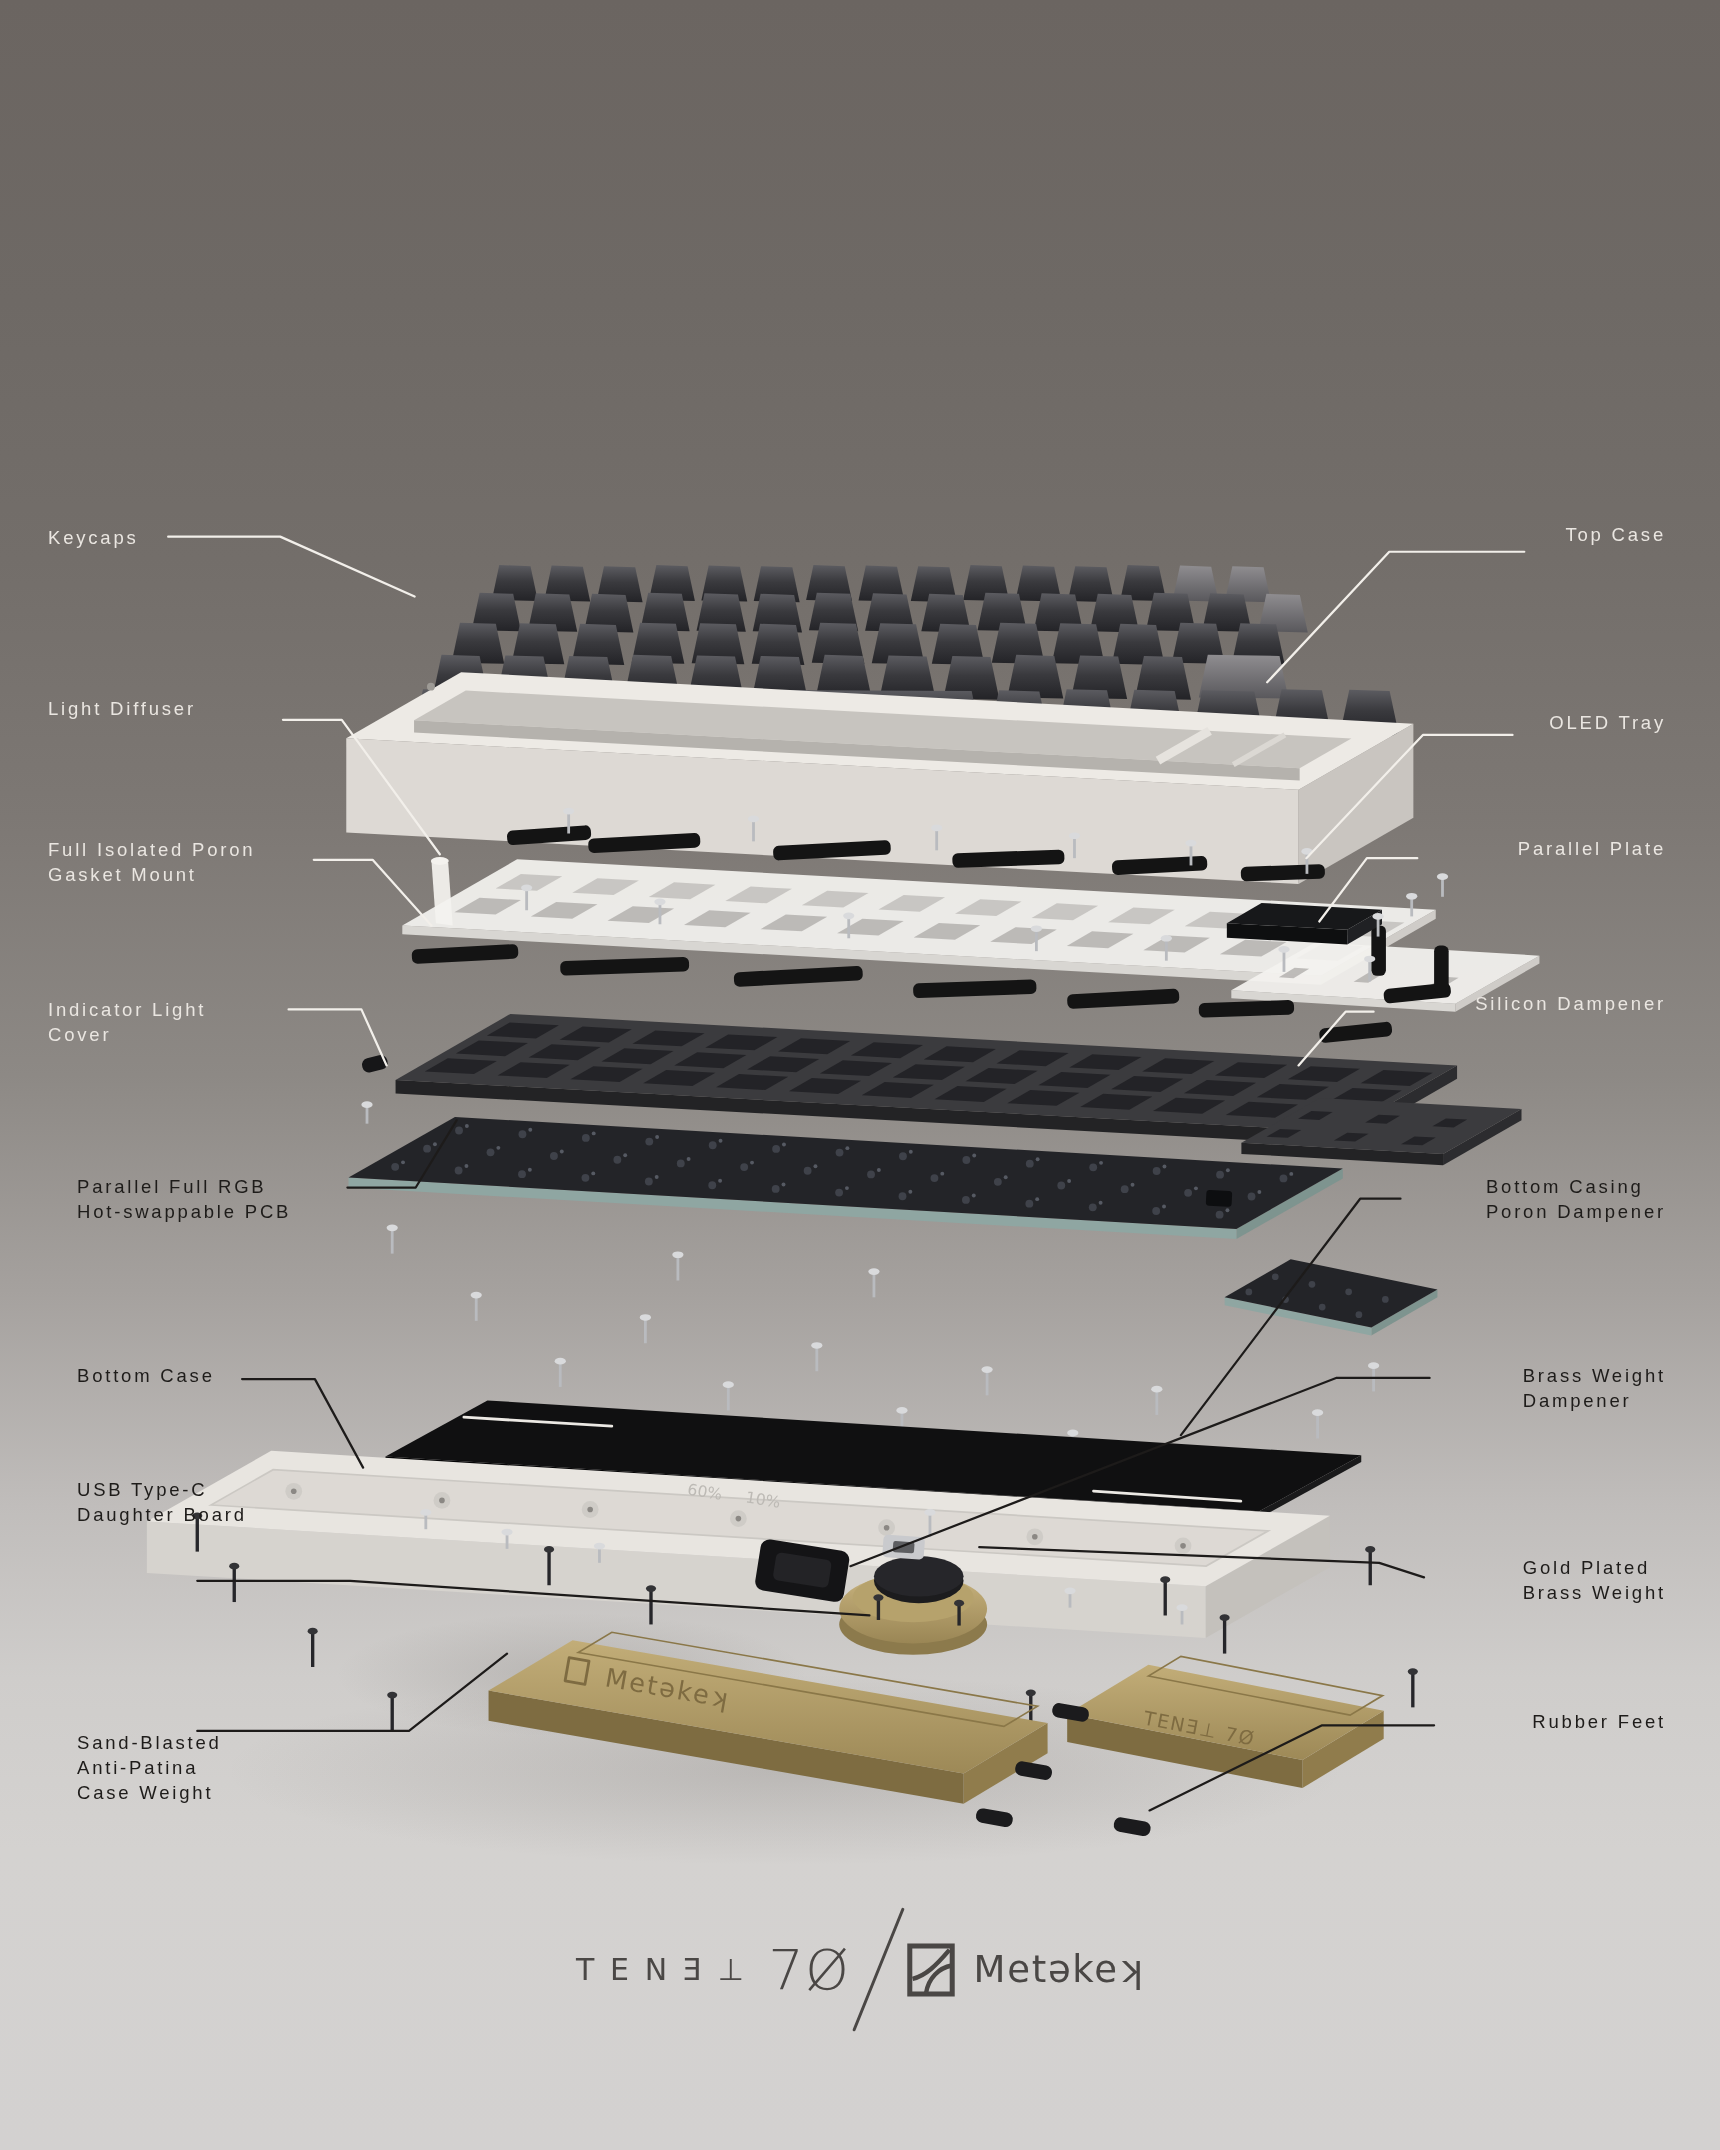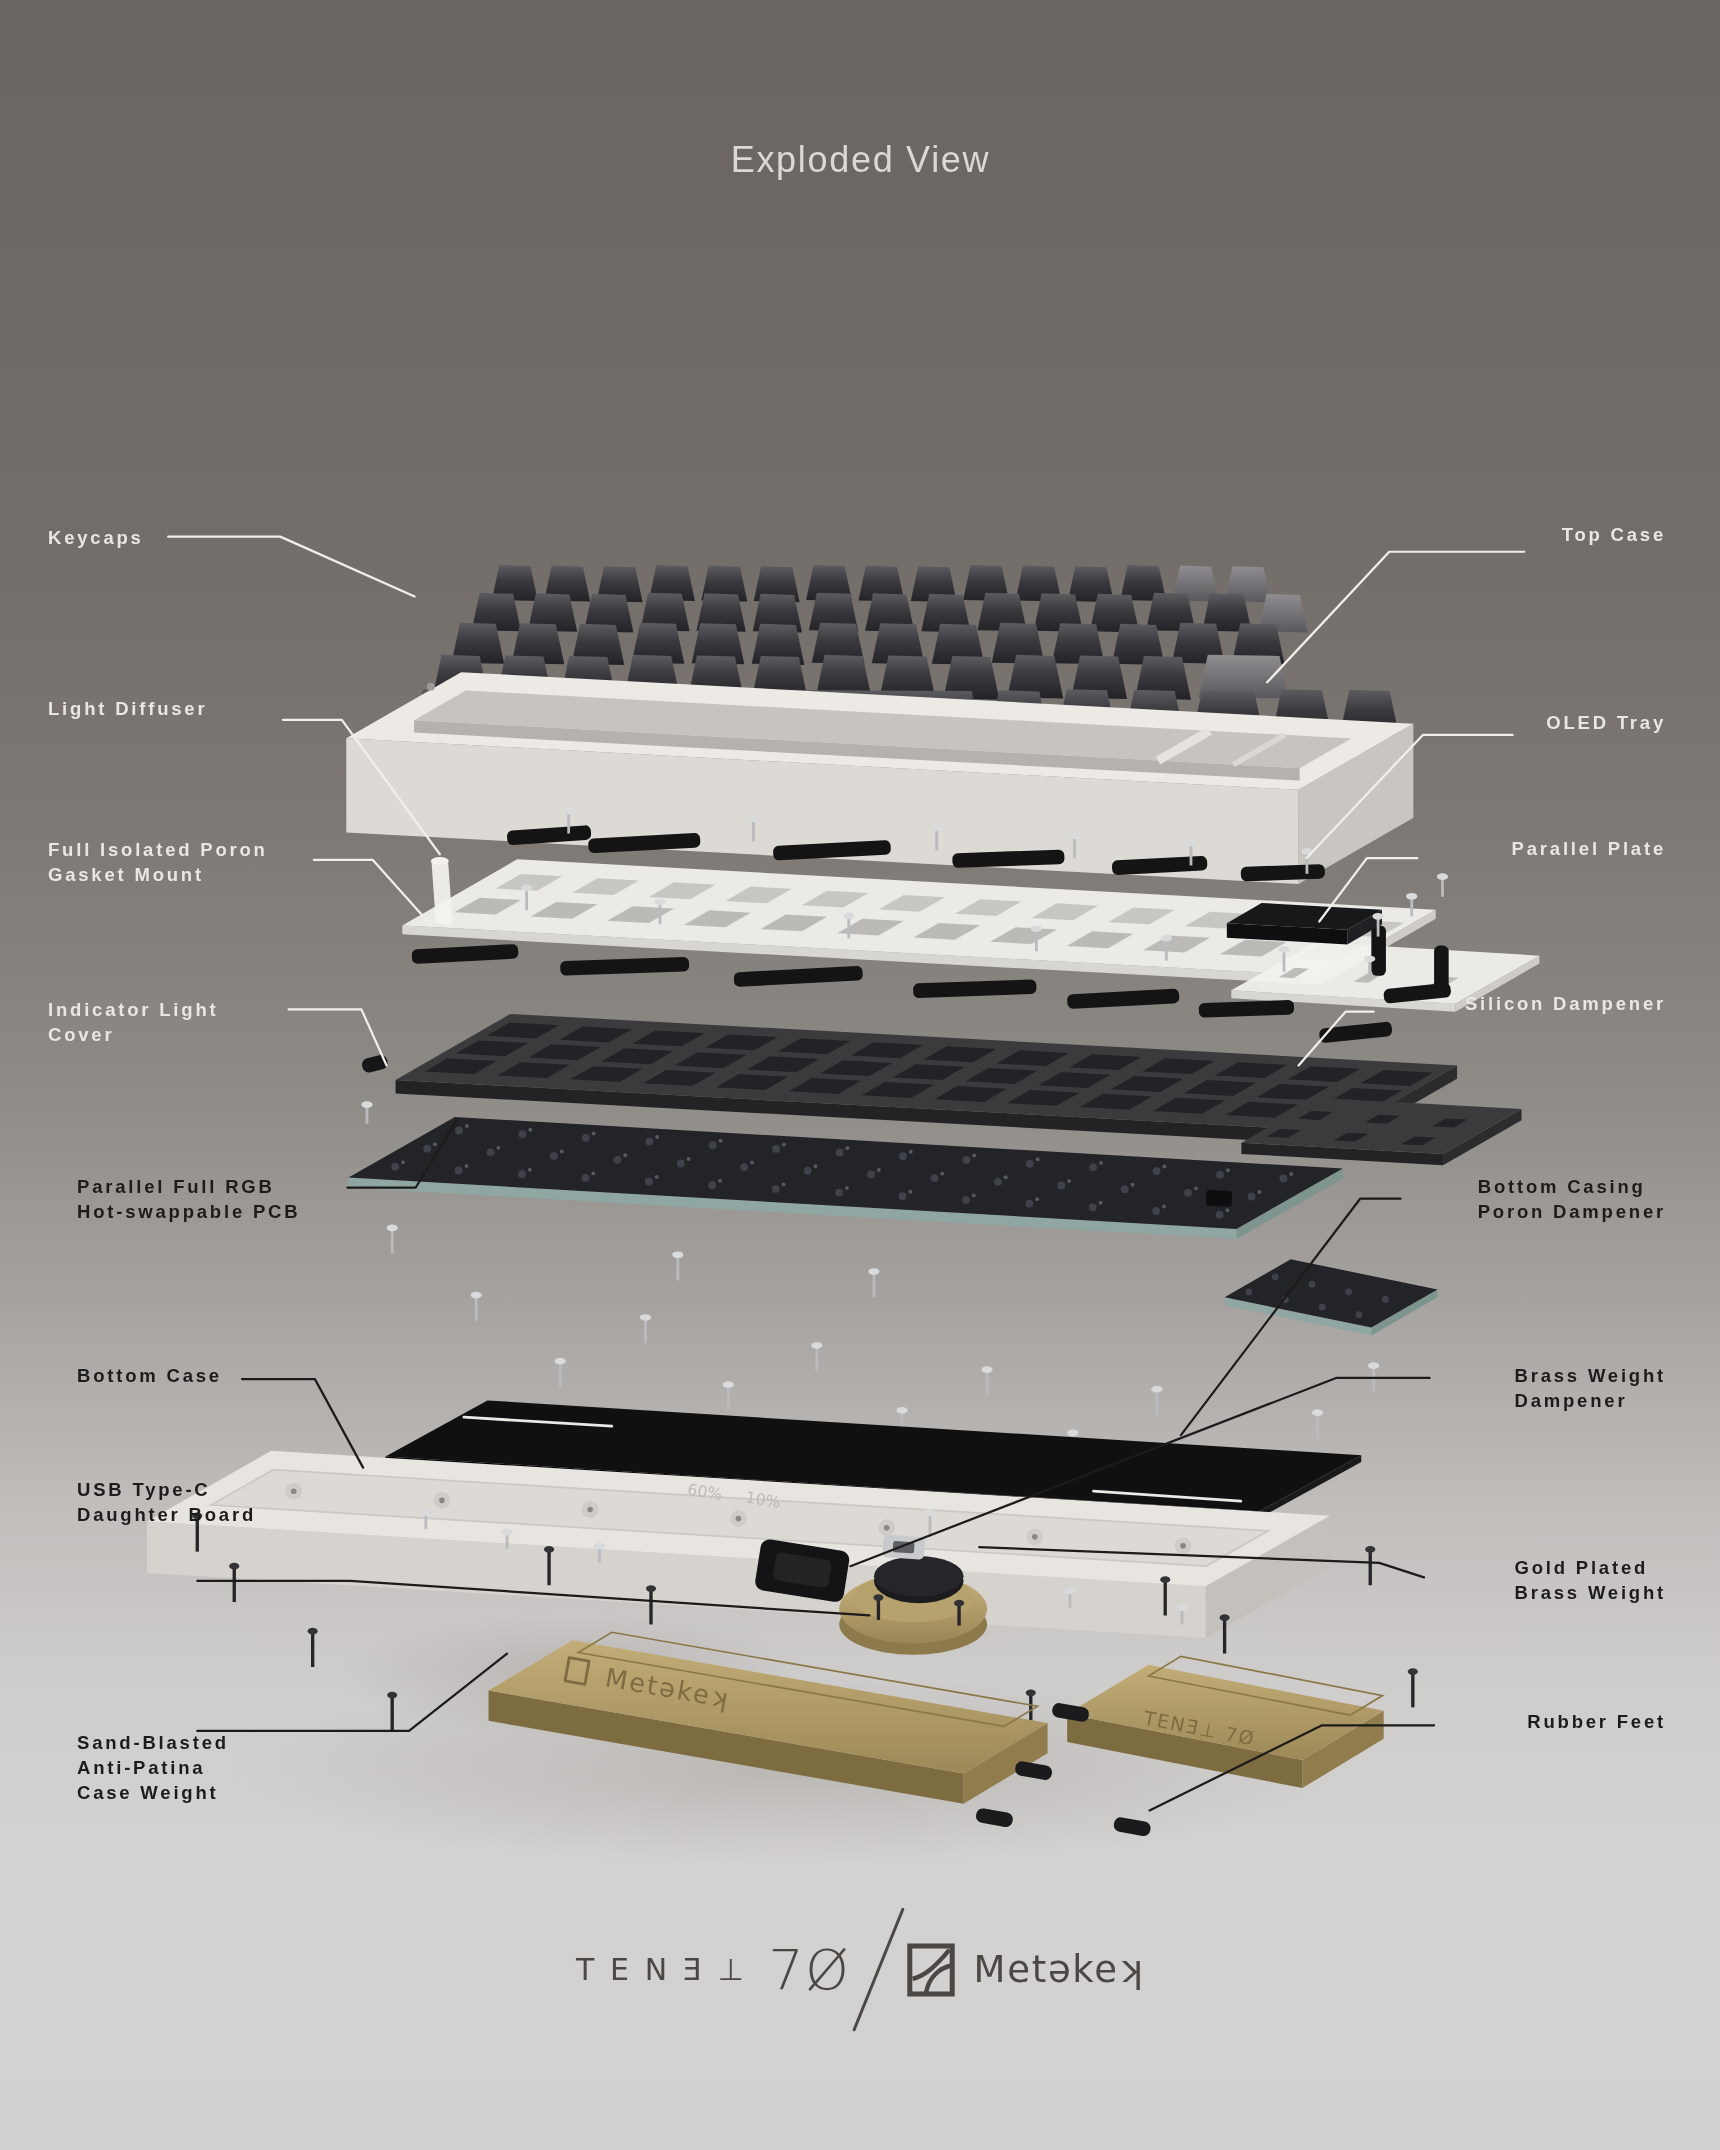--- a/index.html
+++ b/index.html
@@ -11,21 +11,21 @@
       #d4d2d0 86%, #d3d1d0 100%);
     font-family:"Liberation Sans", sans-serif;
   }
   svg.scene{position:absolute;left:0;top:0;}
   .title{
     position:absolute;left:0;top:139px;width:100%;text-align:center;
     font-size:36px;font-weight:300;letter-spacing:1.7px;color:#dcd8d3;margin:0;
   }
   .lbl{
     position:absolute;font-size:18.5px;line-height:25px;letter-spacing:2.8px;
-    white-space:pre-line;font-weight:700;
+    white-space:pre-line;font-weight:400;
   }
   .lbl.left{left:48px;text-align:left;}
   .lbl.right{right:55px;text-align:left;}
   .lbl.light{color:#eae6e1;}
   .lbl.dark{color:#1e1c1a;margin-left:29px;}
   .logo{
     position:absolute;left:0;top:1903px;width:100%;
     display:flex;align-items:center;justify-content:center;gap:19px;
     color:#4a4745;font-family:"DejaVu Sans", sans-serif;
   }
@@ -635,21 +635,20 @@
       <g font-family="DejaVu Sans, sans-serif" stroke="none">
         <rect x="1012" y="2962" width="36" height="42" fill="none" stroke="#7e6b41" stroke-width="5" transform="rotate(10 1030 2983)"></rect>
         <text x="1078" y="3010" font-size="46" letter-spacing="4" fill="#7e6b41" transform="rotate(10 1078 3010)">Metəkeʞ</text>
         <text x="2040" y="3078" font-size="34" letter-spacing="3" fill="#7e6b41" transform="rotate(11 2040 3078)">TENƎ⊥ 7Ø</text>
         <text x="1226" y="2668" font-size="28" fill="#bdbab5" transform="rotate(9 1226 2668)">60%</text>
         <text x="1330" y="2682" font-size="28" fill="#bdbab5" transform="rotate(9 1330 2682)">10%</text>
       </g>
     </g>
   </svg>
 
-  <h1 class="title">Exploded View</h1>
 
   <div class="lbl left light" style="top:525px">Keycaps</div>
   <div class="lbl left light" style="top:696px">Light Diffuser</div>
   <div class="lbl left light" style="top:837px">Full Isolated Poron
 Gasket Mount</div>
   <div class="lbl left light" style="top:997px">Indicator Light
 Cover</div>
   <div class="lbl left dark" style="top:1174px">Parallel Full RGB
 Hot-swappable PCB</div>
   <div class="lbl left dark" style="top:1363px">Bottom Case</div>

